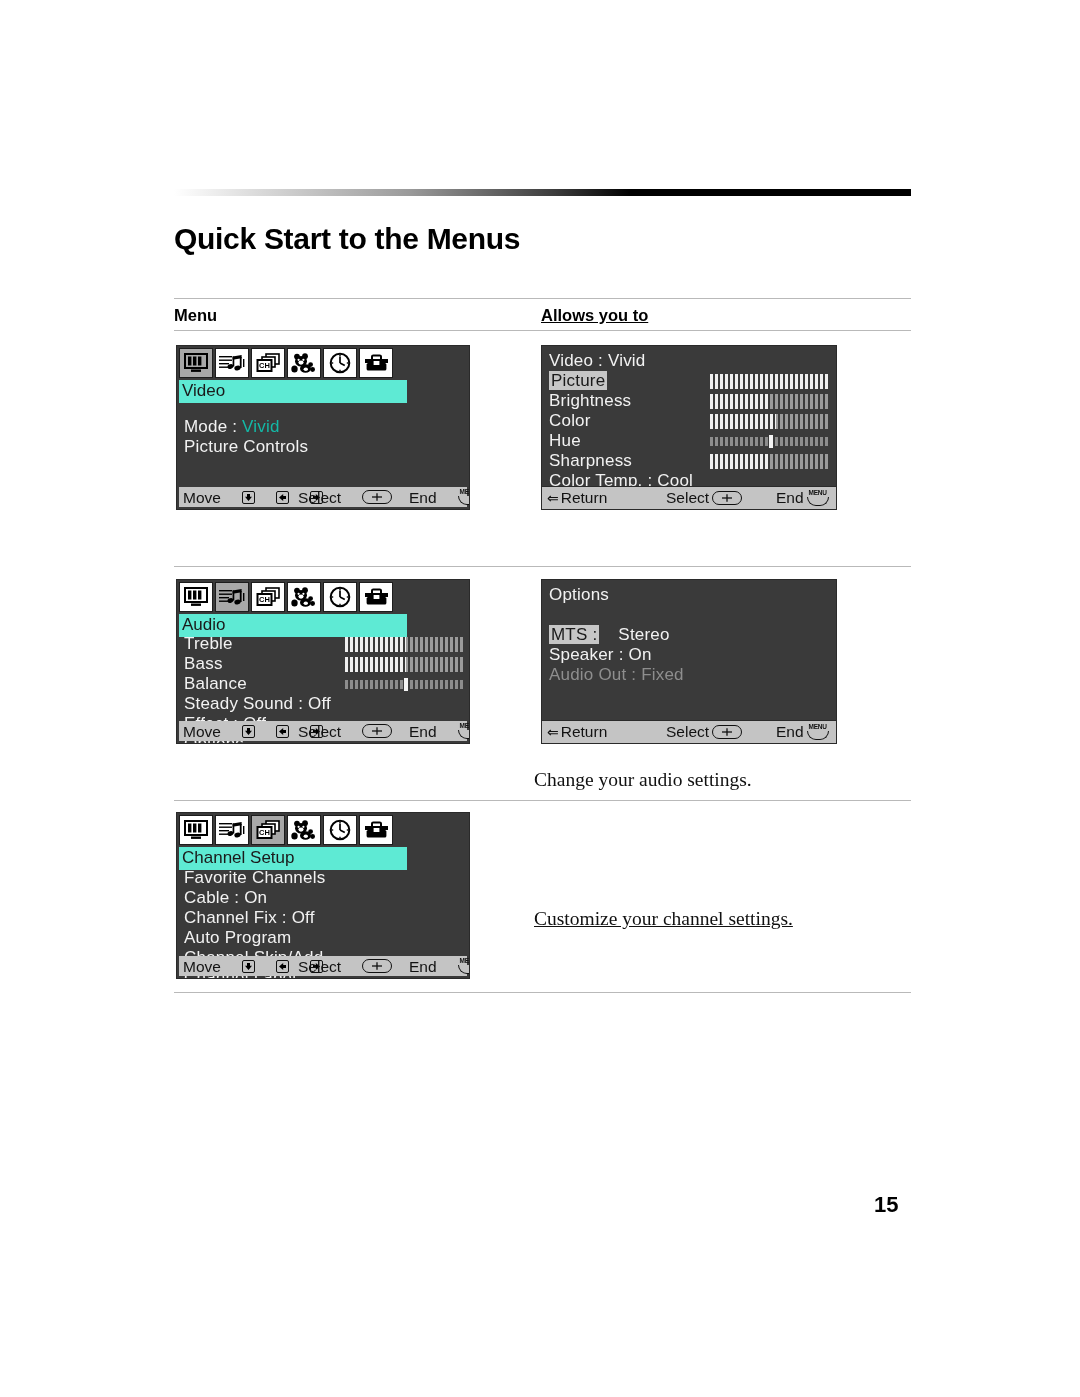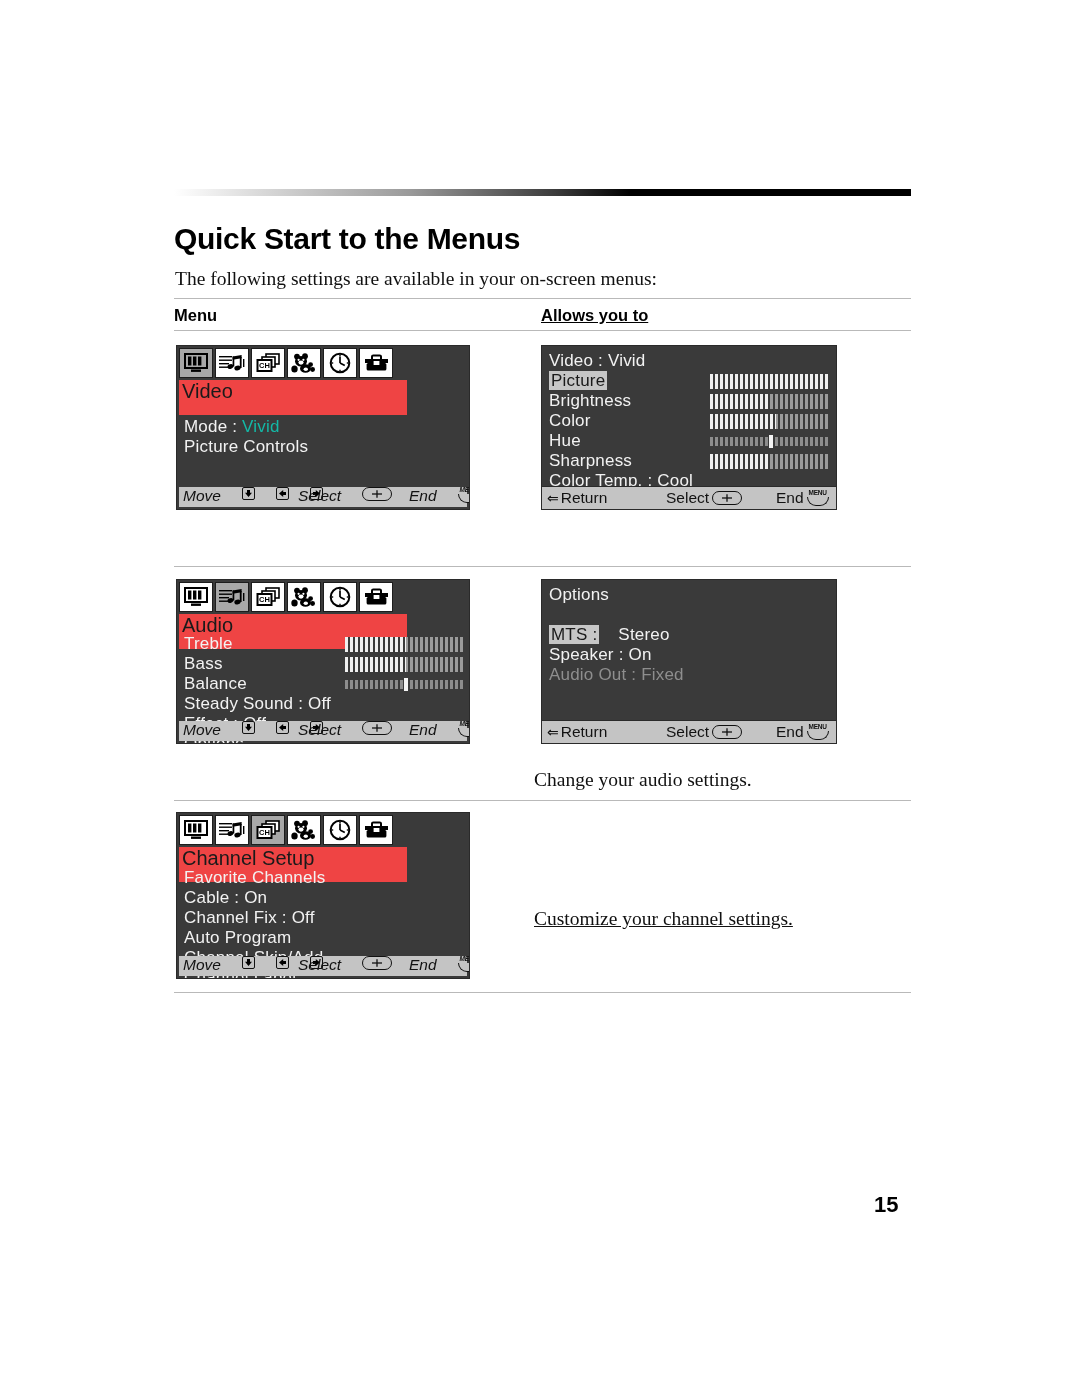--- a/index.html
+++ b/index.html
@@ -108,25 +108,25 @@
     align-items: center;
     justify-content: center;
   }
   .icon-cell.active { background: #a8a8a8; }
   .icon-cell svg { display: block; }
 
   
   .osd-title {
     position: absolute;
     left: 2px;
-    background: #ef4444;
+    background: #5eead4;
     color: #1a1a1a;
-    font-size: 20px;
+    font-size: 17px;
     line-height: 20px;
-    padding: 1px 3px 14px 3px;
+    padding: 1px 3px 2px 3px;
     box-sizing: border-box;
     white-space: nowrap;
   }
 
   .osd-row {
     position: absolute;
     color: #f2f2f2;
     font-size: 17px;
     line-height: 20px;
     white-space: nowrap;
@@ -175,24 +175,23 @@
     bottom: 2px;
     height: 20px;
     background: #c4c4c4;
     color: #121212;
     font-size: 15px;
     box-sizing: border-box;
   }
   .osd-footer .seg {
     position: absolute;
     display: flex;
-    align-items: flex-start;
+    align-items: center;
     height: 20px;
     gap: 21px;
-    font-style: italic;
   }
   .osd-footer .lbl { font-size: 15.5px; line-height: 17px; }
 
   .keycap {
     width: 13px;
     height: 13px;
     border: 1.4px solid #111;
     border-radius: 2px;
     background: #c4c4c4;
     display: inline-flex;
@@ -255,21 +254,20 @@
   }
 </style>
 </head>
 <body>
 
 <div class="page">
 
   <div class="top-rule"></div>
 
   <div class="page-title">Quick Start to the Menus</div>
-  <div class="intro">The following settings are available in your on-screen menus:</div>
 
   <div class="rule" style="top:298px;"></div>
   <div class="col-head menu">Menu</div>
   <div class="col-head allows">Allows you to</div>
   <div class="rule" style="top:330px;"></div>
 
   <div class="rule" style="top:566px;"></div>
   <div class="rule" style="top:800px;"></div>
   <div class="rule" style="top:992px;"></div>
 

